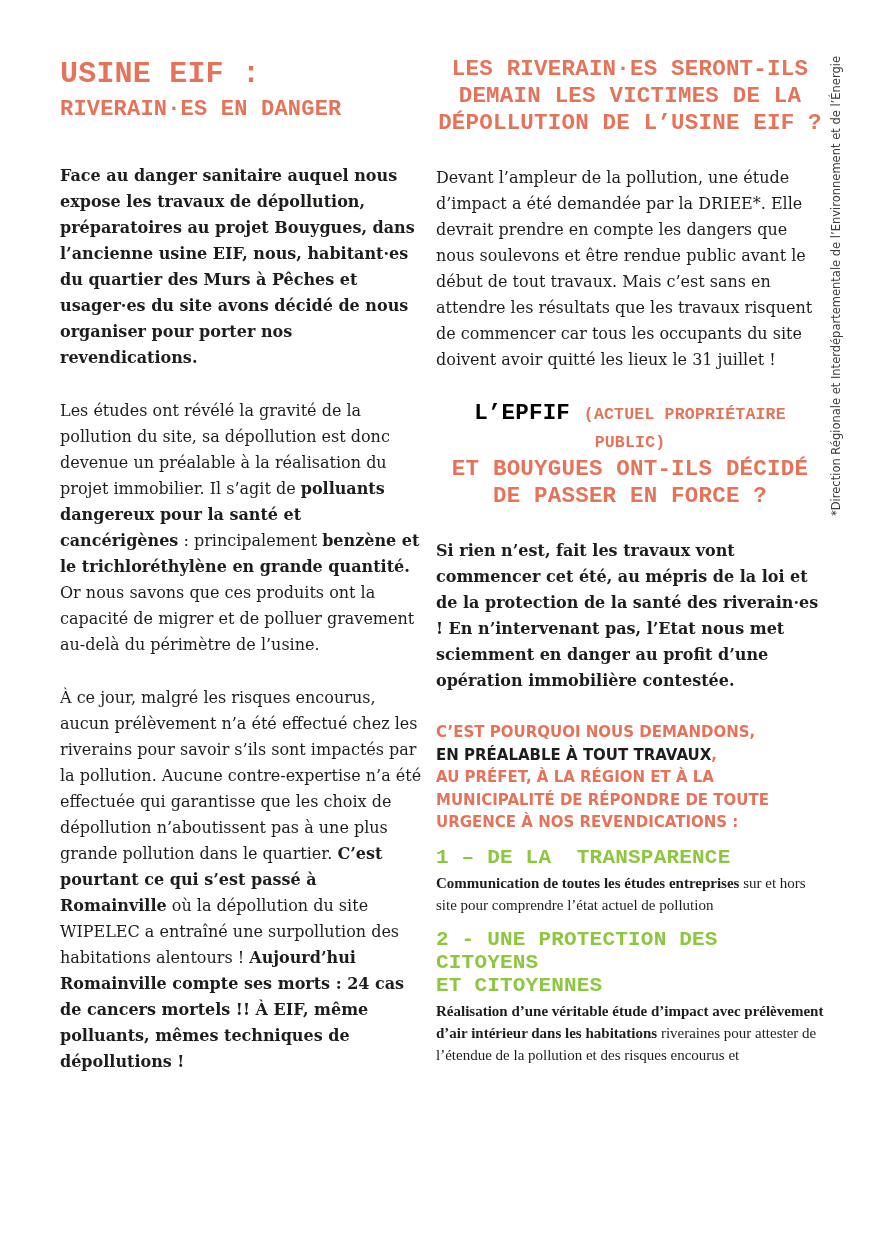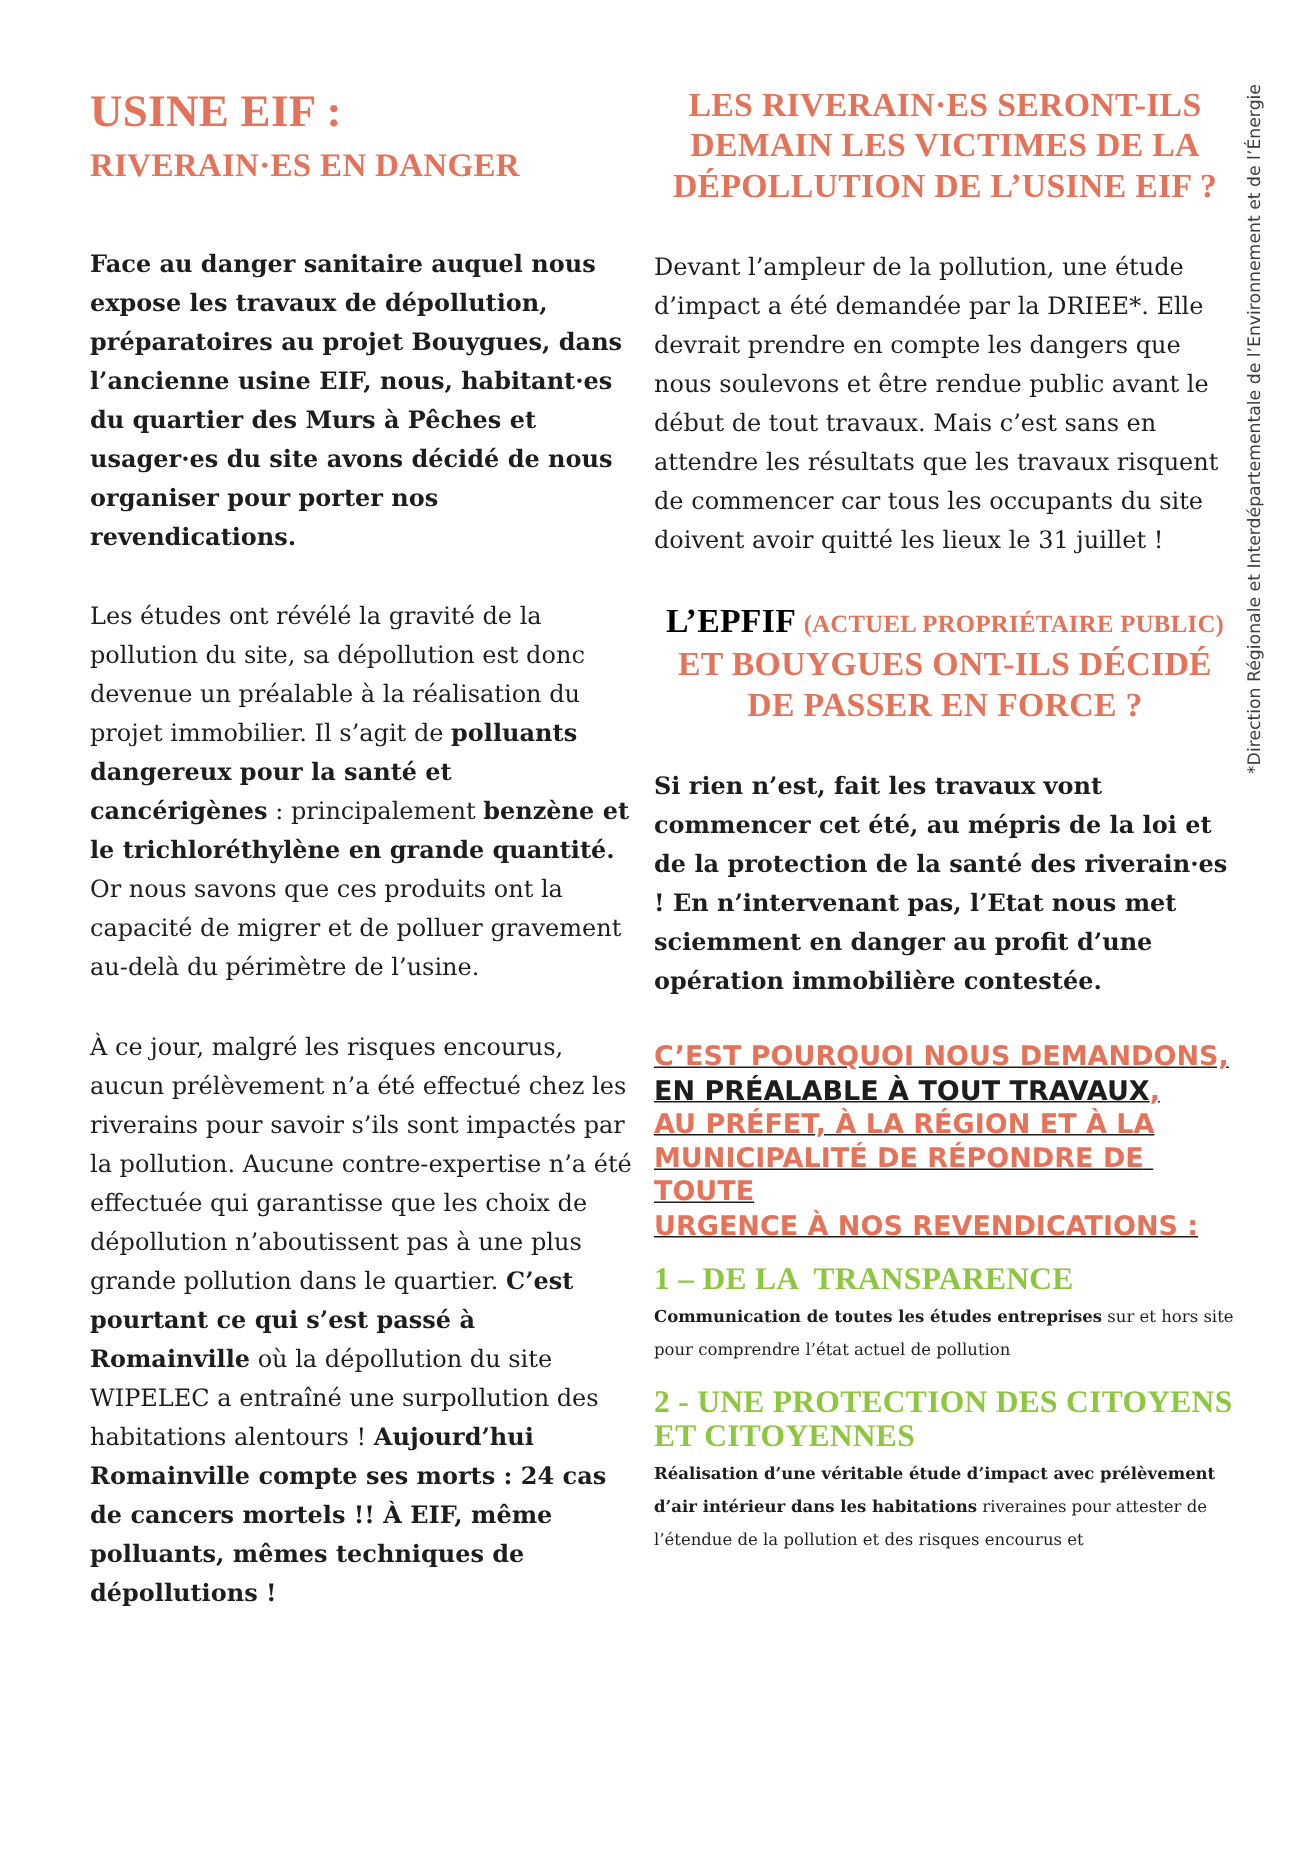--- a/index.html
+++ b/index.html
@@ -10,21 +10,21 @@
     color: #1d1d1b;
     position: relative;
     overflow: hidden;
   }
   .page { position: absolute; inset: 0; background: #ffffff; }
 
   .col-left  { position: absolute; left: 60px;  top: 58px; width: 364px; }
   .col-right { position: absolute; left: 436px; top: 56px; width: 388px; }
 
   .heading-sans {
-    font-family: Liberation Serif, serif;
+    font-family: Liberation Mono, monospace;
     font-weight: bold;
     letter-spacing: 0.2px;
   }
 
   .flyer-title   { font-size: 30px; line-height: 1.12; color: #e5735a; }
   .flyer-subtitle{ font-size: 22px; line-height: 1.1; color: #e5735a; margin-top: 6px; }
 
   .para {
     font-size: 16px;
     line-height: 26px;
@@ -40,40 +40,40 @@
     color: #e5735a;
     margin: 0 0 28px 0;
     white-space: pre-wrap;
     text-align: center;
   }
   .rh .small { font-size: 16.5px; }
 
   .demands-intro {
     font-family: "DejaVu Sans", sans-serif;
     font-weight: bold;
-    font-size: 18px;
+    font-size: 15px;
     line-height: 22.5px;
     margin: 0 0 0 0;
     white-space: pre-wrap;
-    text-decoration: underline;
   }
 
   .demand { margin: 12px 0 4px 0; }
   .demand-heading {
     font-size: 21px;
     line-height: 23px;
     color: #8dc63f;
     margin: 10px 0 3px 0;
     white-space: pre-wrap;
   }
   .demand-body {
-    font-size: 11px;
+    font-size: 15px;
     line-height: 22px;
     margin: 0;
     white-space: pre-wrap;
+    font-family: Liberation Serif, serif;
   }
 
   .footnote {
     position: absolute;
     left: 829px; top: 516px;
     width: 458px; height: 16px;
     transform: rotate(-90deg);
     transform-origin: top left;
     font-family: "DejaVu Sans", sans-serif;
     font-size: 11.5px;

